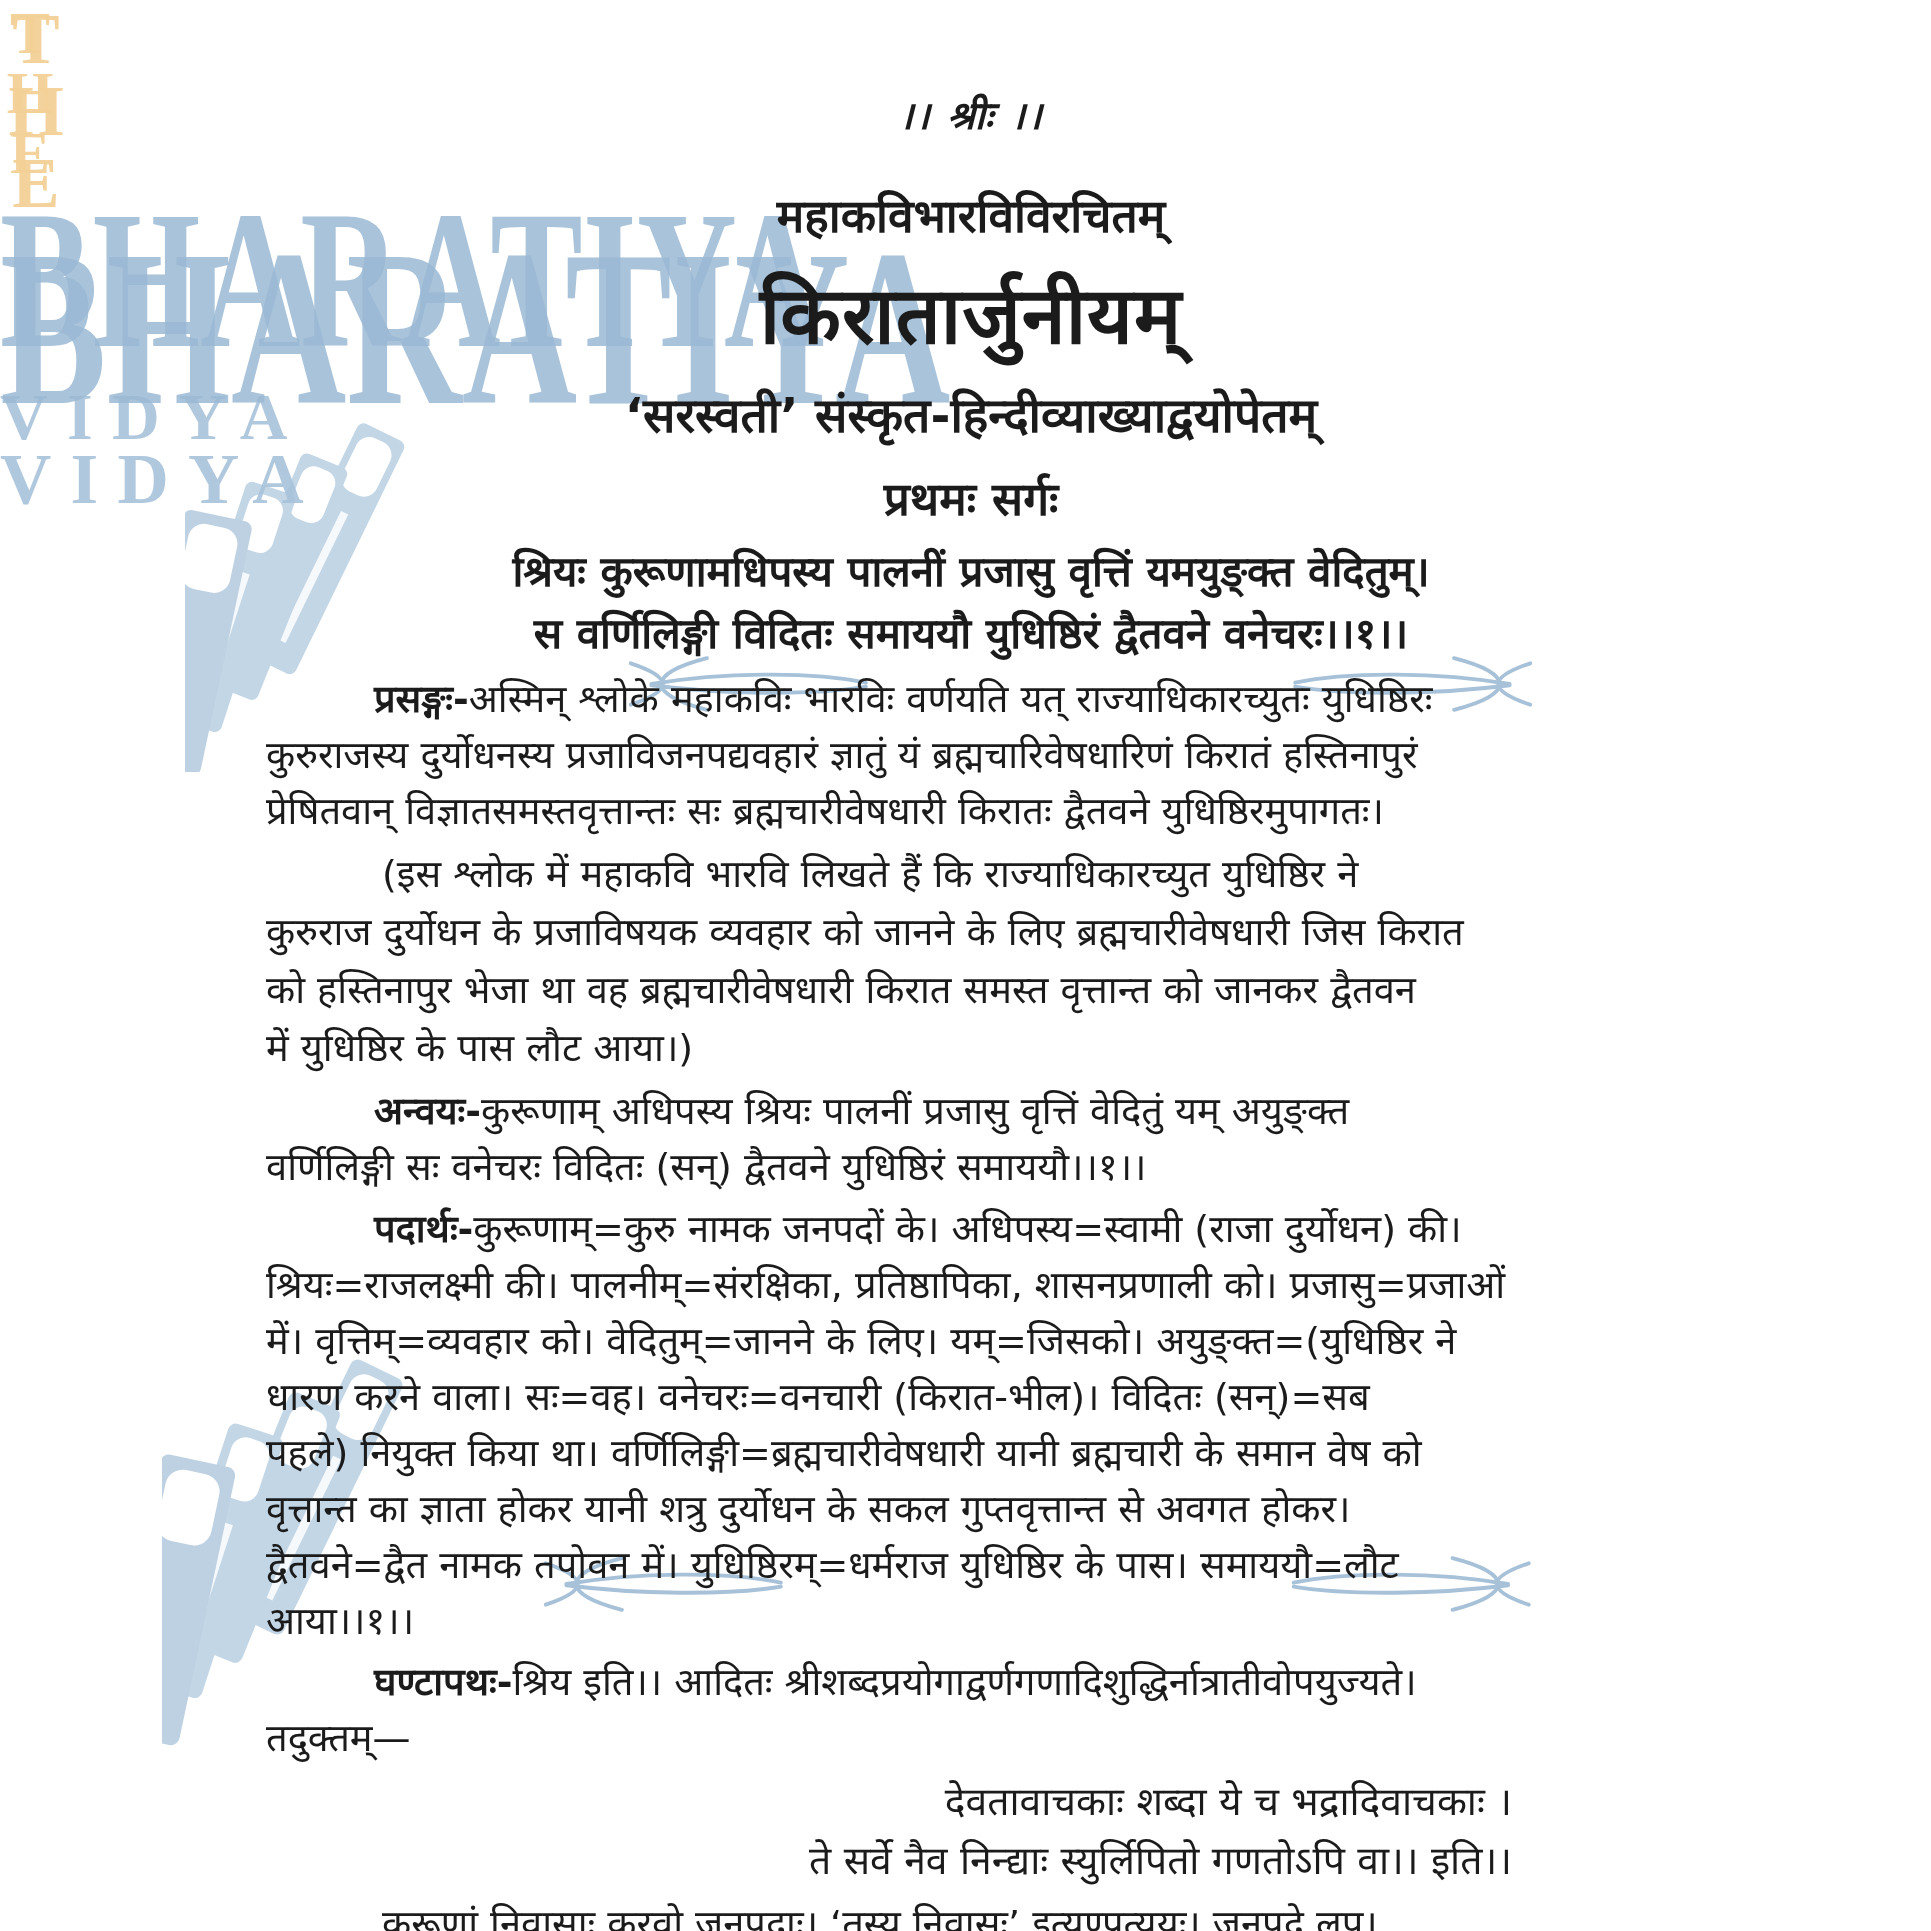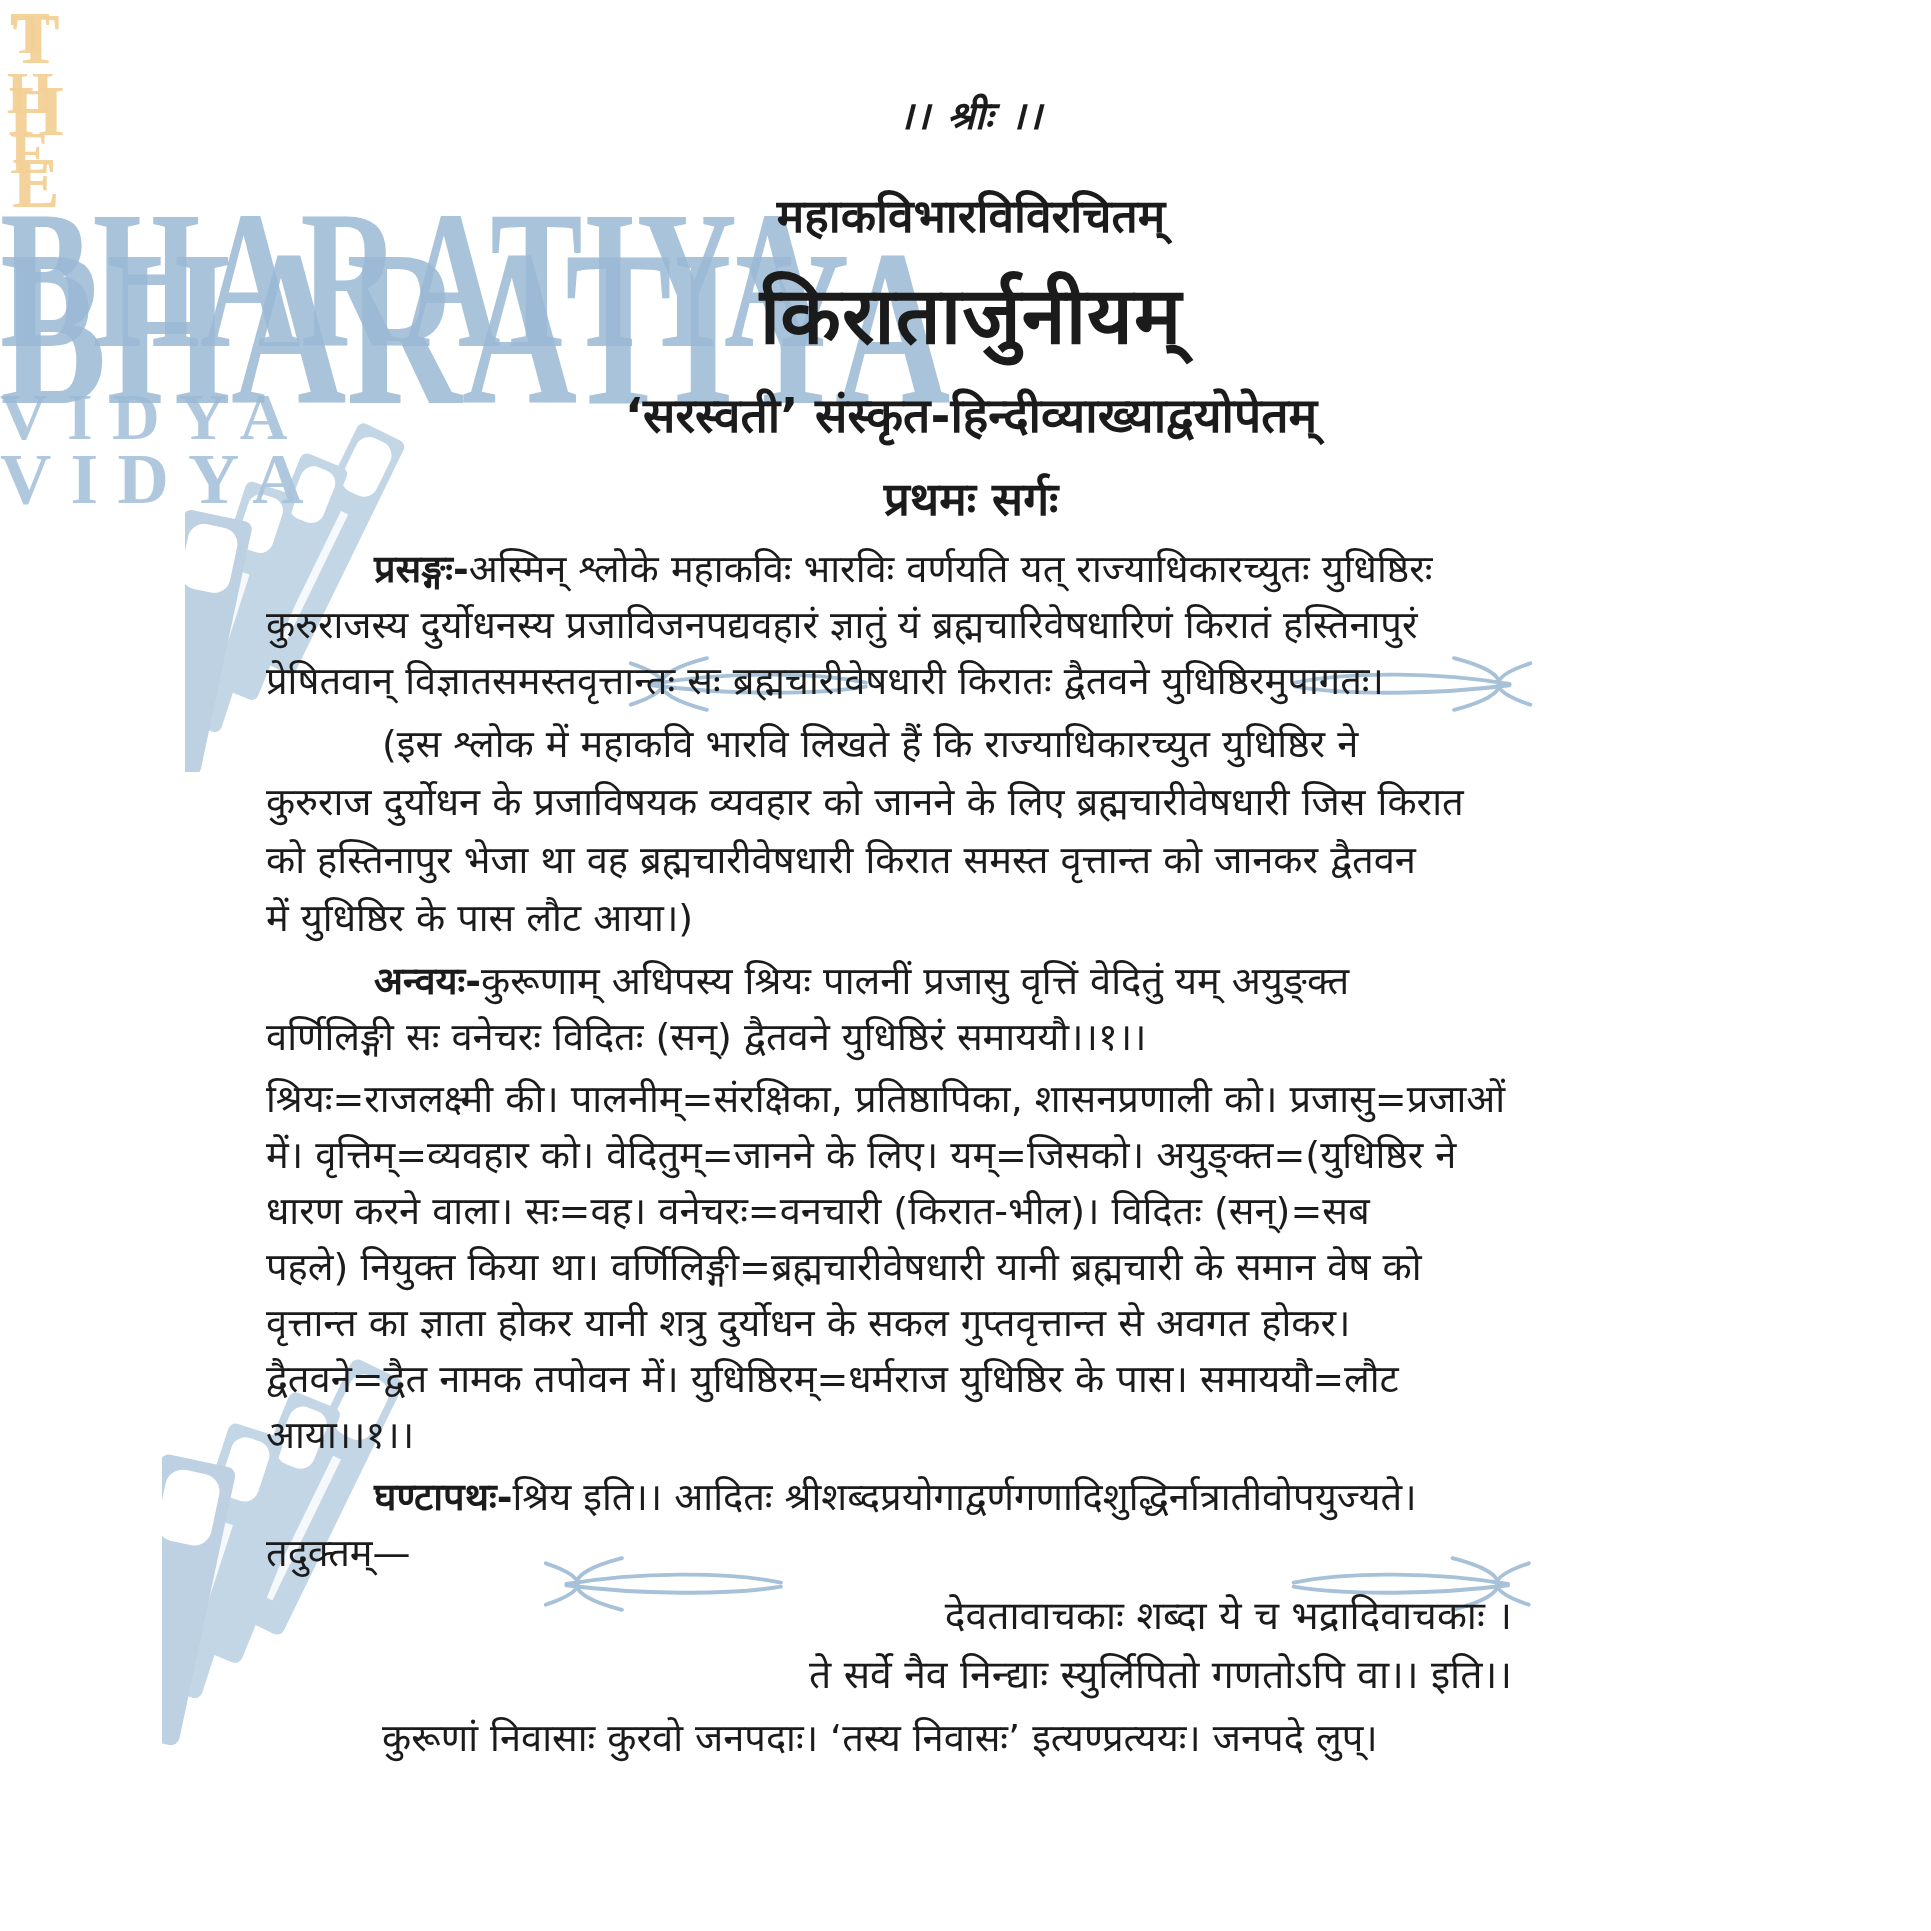--- a/index.html
+++ b/index.html
@@ -140,40 +140,45 @@
     </svg>
   </div>
 
   <div class="content">
     <div class="shri center">।। श्रीः ।।</div>
     <div class="author center">महाकविभारविविरचितम्</div>
     <div class="btitle center">किरातार्जुनीयम्</div>
     <div class="subtitle center">‘सरस्वती’ संस्कृत-हिन्दीव्याख्याद्वयोपेतम्</div>
     <div class="canto center">प्रथमः सर्गः</div>
 
+    <div>
+      <div class="verse-line">श्रियः कुरूणामधिपस्य पालनीं प्रजासु वृत्तिं यमयुङ्क्त वेदितुम्।</div>
+      <div class="verse-line">स वर्णिलिङ्गी विदितः समाययौ युधिष्ठिरं द्वैतवने वनेचरः।।१।।</div>
+    </div>
 
     <div class="para">
       <div class="bline indent"><span class="lead">प्रसङ्गः-</span><span>अस्मिन् श्लोके महाकविः भारविः वर्णयति यत् राज्याधिकारच्युतः युधिष्ठिरः</span></div>
       <div class="bline">कुरुराजस्य दुर्योधनस्य प्रजाविजनपद्यवहारं ज्ञातुं यं ब्रह्मचारिवेषधारिणं किरातं हस्तिनापुरं</div>
       <div class="bline">प्रेषितवान् विज्ञातसमस्तवृत्तान्तः सः ब्रह्मचारीवेषधारी किरातः द्वैतवने युधिष्ठिरमुपागतः।</div>
     </div>
 
     <div class="para">
       <div class="hline indent2">(इस श्लोक में महाकवि भारवि लिखते हैं कि राज्याधिकारच्युत युधिष्ठिर ने</div>
       <div class="hline">कुरुराज दुर्योधन के प्रजाविषयक व्यवहार को जानने के लिए ब्रह्मचारीवेषधारी जिस किरात</div>
       <div class="hline">को हस्तिनापुर भेजा था वह ब्रह्मचारीवेषधारी किरात समस्त वृत्तान्त को जानकर द्वैतवन</div>
       <div class="hline">में युधिष्ठिर के पास लौट आया।)</div>
     </div>
 
     <div class="para">
       <div class="bline indent"><span class="lead">अन्वयः-</span><span>कुरूणाम् अधिपस्य श्रियः पालनीं प्रजासु वृत्तिं वेदितुं यम् अयुङ्क्त</span></div>
       <div class="bline">वर्णिलिङ्गी सः वनेचरः विदितः (सन्) द्वैतवने युधिष्ठिरं समाययौ।।१।।</div>
     </div>
 
     <div class="para">
+      <div class="bline indent"><span class="lead">पदार्थः-</span><span>कुरूणाम्=कुरु नामक जनपदों के। अधिपस्य=स्वामी (राजा दुर्योधन) की।</span></div>
       <div class="bline">श्रियः=राजलक्ष्मी की। पालनीम्=संरक्षिका, प्रतिष्ठापिका, शासनप्रणाली को। प्रजासु=प्रजाओं</div>
       <div class="bline">में। वृत्तिम्=व्यवहार को। वेदितुम्=जानने के लिए। यम्=जिसको। अयुङ्क्त=(युधिष्ठिर ने</div>
       <div class="bline">धारण करने वाला। सः=वह। वनेचरः=वनचारी (किरात-भील)। विदितः (सन्)=सब</div>
       <div class="bline">पहले) नियुक्त किया था। वर्णिलिङ्गी=ब्रह्मचारीवेषधारी यानी ब्रह्मचारी के समान वेष को</div>
       <div class="bline">वृत्तान्त का ज्ञाता होकर यानी शत्रु दुर्योधन के सकल गुप्तवृत्तान्त से अवगत होकर।</div>
       <div class="bline">द्वैतवने=द्वैत नामक तपोवन में। युधिष्ठिरम्=धर्मराज युधिष्ठिर के पास। समाययौ=लौट</div>
       <div class="bline">आया।।१।।</div>
     </div>
 
     <div class="para">

